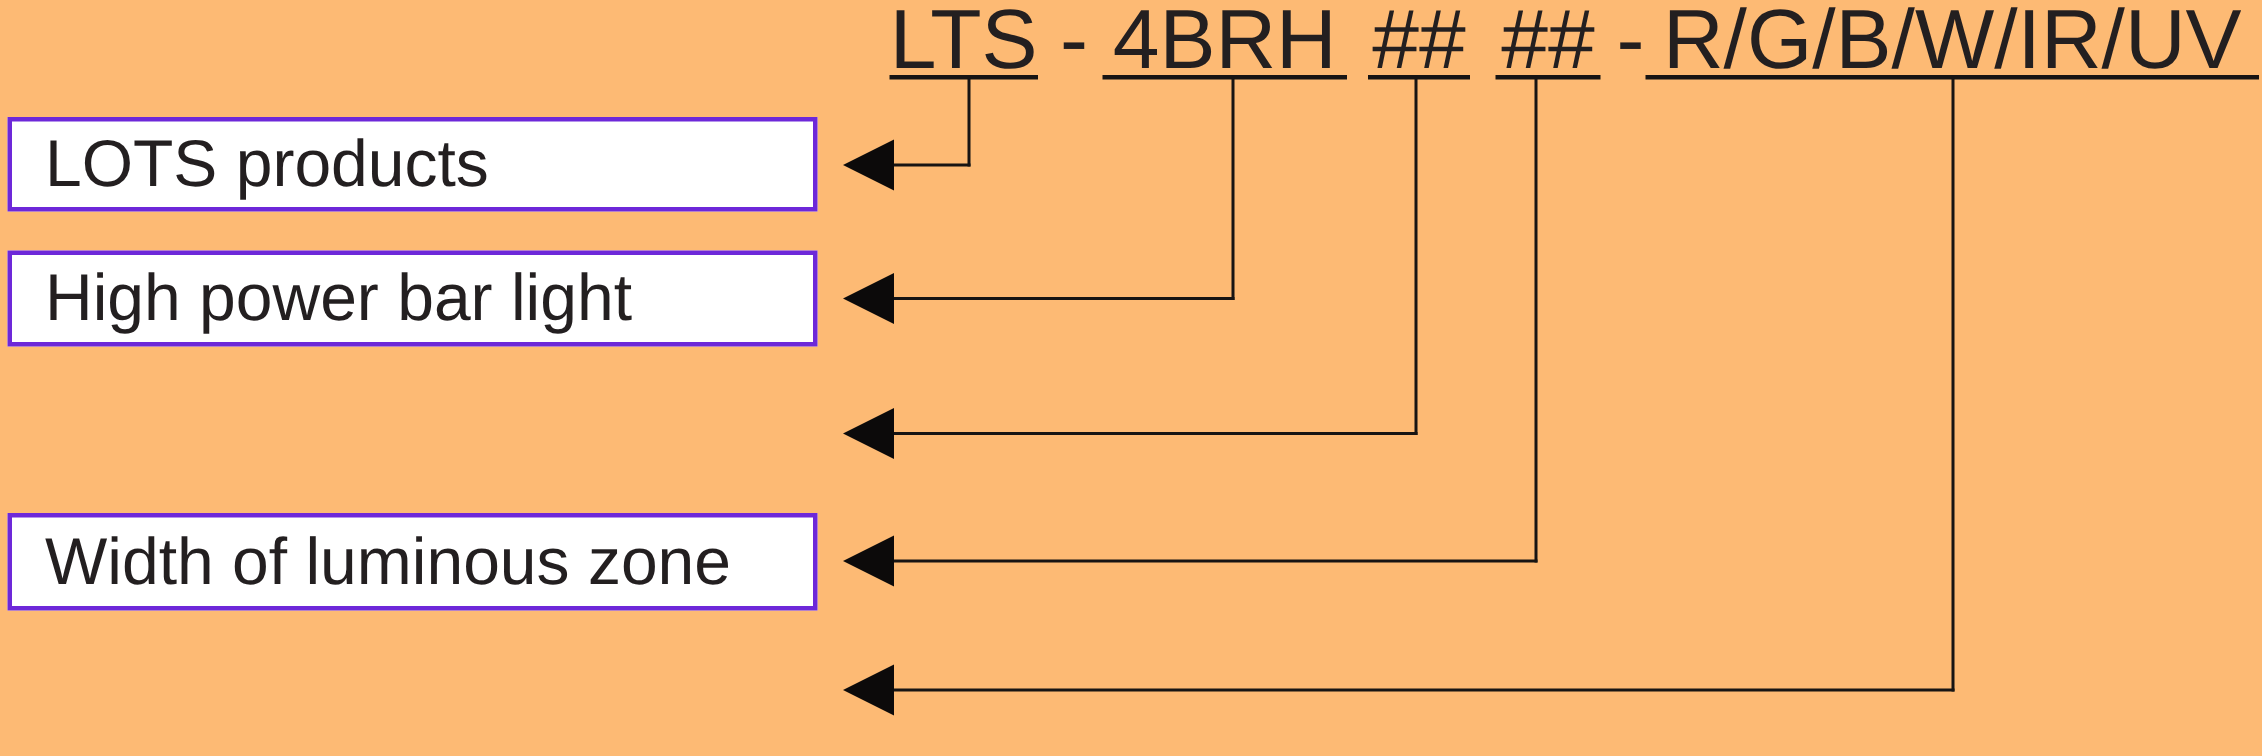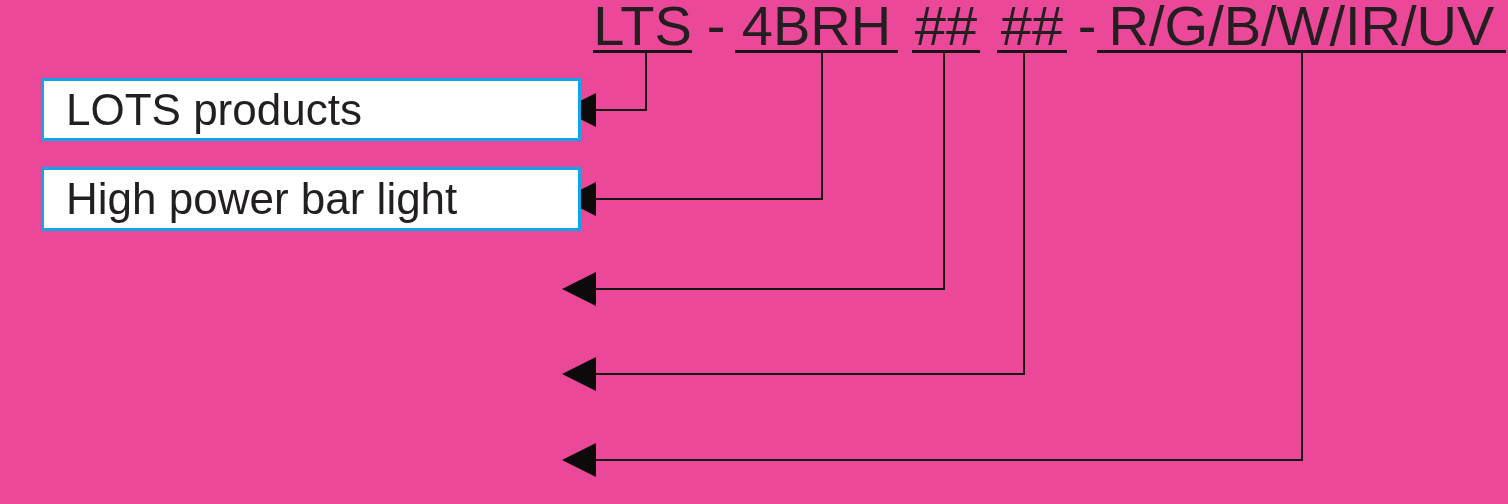--- a/index.html
+++ b/index.html
@@ -4,21 +4,21 @@
 <style>
   html, body {
     margin: 0;
     padding: 0;
     background: #ffffff;
   }
   .canvas {
     position: relative;
     width: 1508px;
     height: 504px;
-    background: #ec4899;
+    background: #fdba74;
     overflow: hidden;
     font-family: "Liberation Sans", sans-serif;
     color: #231f20;
   }
 
   
   .seg, .dash {
     position: absolute;
     top: -4px;
     font-size: 56px;
@@ -48,28 +48,27 @@
   .u2 { left: 912px;  width: 68px;  }
   .u3 { left: 997px;  width: 70px;  }
   .u4 { left: 1097px; width: 409px; }
 
   
   .box {
     position: absolute;
     left: 5px;
     width: 540px;
     box-sizing: border-box;
-    border: 3px solid #0ea5e9;
+    border: 3px solid #6d28d9;
     background: #ffffff;
     display: flex;
     align-items: center;
     padding-left: 22px;
     font-size: 44px;
     white-space: nowrap;
-    margin-left: 36px;
   }
   .b0 { top: 78px;  height: 63px; }
   .b1 { top: 167px; height: 64px; }
   .b2 { top: 257px; height: 64px; }
   .b3 { top: 342px; height: 65px; }
   .b4 { top: 428px; height: 65px; }
 
   
   .vline {
     position: absolute;
@@ -147,14 +146,17 @@
   <div class="arrow a2"></div>
   <div class="arrow a3"></div>
   <div class="arrow a4"></div>
 
   <div class="box b0">
     <span>LOTS products</span>
   </div>
   <div class="box b1">
     <span>High power bar light</span>
   </div>
+  <div class="box b3">
+    <span>Width of luminous zone</span>
+  </div>
 
 </div>
 
 </body></html>

